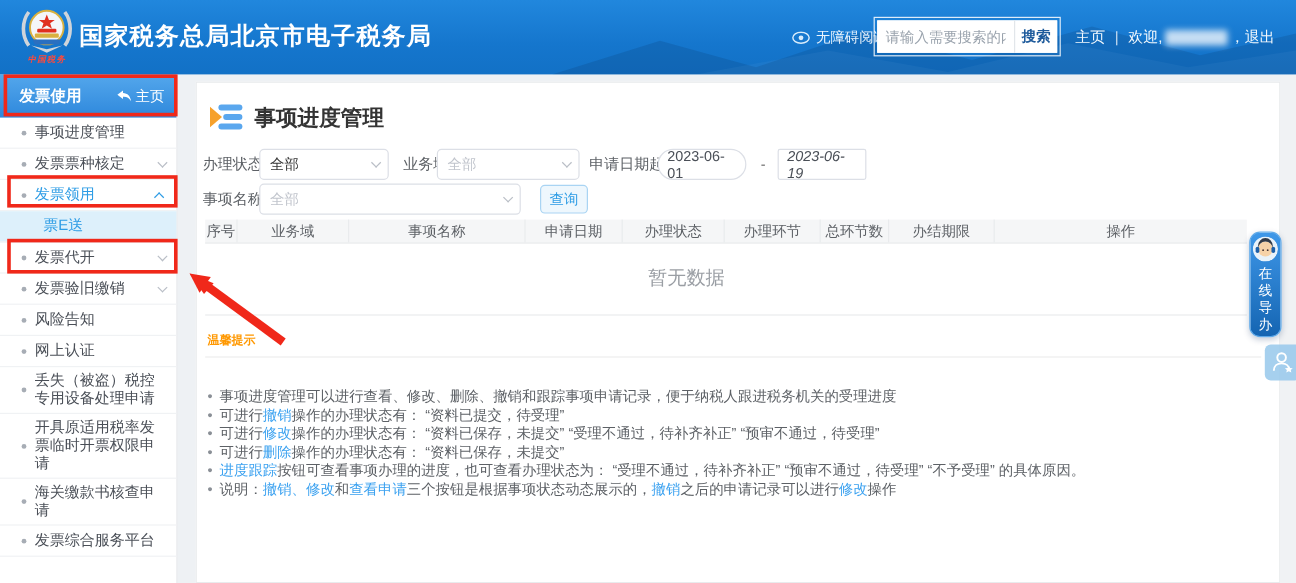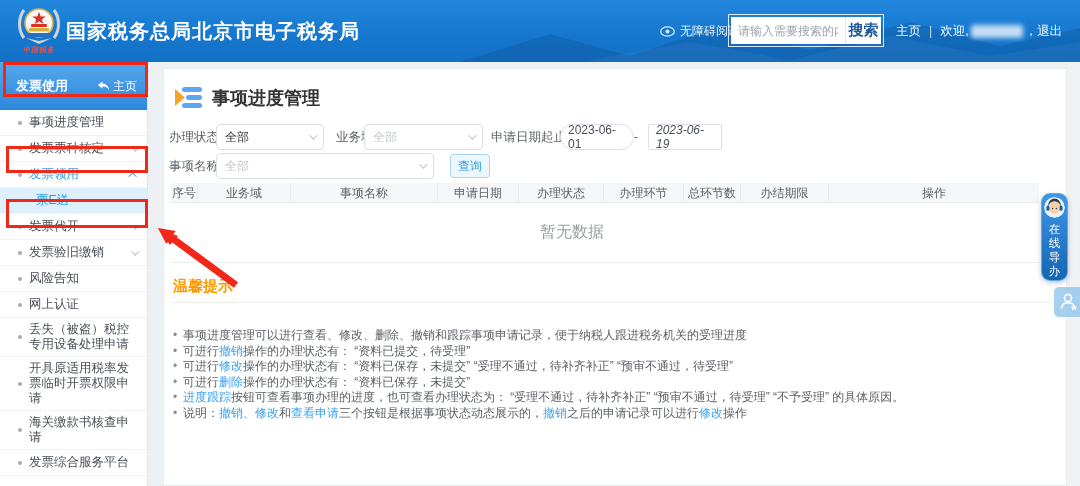--- a/index.html
+++ b/index.html
@@ -17,32 +17,32 @@
   .site-title { position:absolute; left:66px; top:0; height:62px; line-height:62px;
     color:#fff; font-size:20px; font-weight:bold; letter-spacing:1px; }
   .access { position:absolute; left:660px; top:0; height:62px; display:flex; align-items:center; gap:5px;
     color:#eaf4fd; font-size:12px; }
   .searchbox { position:absolute; left:731px; top:17px; width:150px; height:27px; display:flex;
     outline:1px solid rgba(255,255,255,.85); outline-offset:2px; background:#fff; }
   .searchbox input { flex:1; border:0; padding:0 7px; font-size:12px; color:#333; outline:none; min-width:0;
     font-family:"Liberation Sans","DejaVu Sans",sans-serif; }
   .searchbox input::placeholder { color:#9aa3ad; }
   .search-btn { width:36px; background:#fff; border:0; border-left:1px solid #e2e6ea; color:#1d5a9b;
-    font-size:15px; font-weight:bold; cursor:pointer; font-family:inherit; }
+    font-size:12px; font-weight:bold; cursor:pointer; font-family:inherit; }
   .userlinks { position:absolute; left:896px; top:0; height:62px; display:flex; align-items:center;
     color:#f2f8fd; font-size:12.5px; }
   .userlinks .lnk { cursor:pointer; }
   .userlinks .sep { margin:0 8px; opacity:.8; }
   .blurname { width:52px; height:13px; margin:0 2px; background:rgba(255,255,255,.75);
     filter:blur(2.5px); border-radius:2px; }
 
   
   .sidebar { position:absolute; left:0; top:62px; width:148px; height:424px; background:#fff;
     border-right:1px solid #e4e7ea; z-index:3; }
-  .side-head { height:48px; background:linear-gradient(180deg,#54a7ec,#2e88dc); color:#fff;
+  .side-head { height:36px; background:linear-gradient(180deg,#54a7ec,#2e88dc); color:#fff;
     display:flex; align-items:center; padding:0 10px 0 16px; }
   .side-head-title { flex:1; font-size:13px; font-weight:bold; }
   .side-home { display:flex; align-items:center; gap:3px; font-size:12px; cursor:pointer; }
   .side-item { display:flex; align-items:center; min-height:26px; padding:4px 10px 4px 18px;
     border-bottom:1px solid #f0f2f4; font-size:12.5px; color:#4a4f57; cursor:pointer; line-height:15px; }
   .side-item .dot { width:4px; height:4px; border-radius:50%; background:#a7adb5; margin-right:7px; flex:0 0 auto; }
   .side-item .lbl { flex:1; }
   .side-item.sub { padding-left:36px; }
   .side-item.active-parent { color:#2d9ce5; }
   .side-item.selected { background:#ddf0fb; color:#2d9ce5; }
@@ -71,21 +71,21 @@
     background:#eef7fd; color:#2d9ce5; font-size:12px; cursor:pointer; font-family:inherit; }
 
   .table { position:absolute; left:7px; top:114px; width:868px; }
   .thead { display:flex; background:#f5f6f7; border-bottom:1px solid #e9ebed; height:20px; }
   .th { font-size:12px; color:#5d6166; text-align:center; line-height:20px; border-right:1px solid #e9ebed; overflow:hidden; }
   .th:last-child { border-right:0; }
   .tbody-empty { height:60px; border-bottom:1px solid #e9ebed; display:flex; align-items:center;
     justify-content:center; font-size:16px; color:#9a9ea4; padding-right:66px; }
 
   .tips { position:absolute; left:7px; top:206px; width:880px; }
-  .tips-heading { font-size:15px; font-weight:bold; color:#ff9800; padding:2px 0 6px 2px; }
+  .tips-heading { font-size:10px; font-weight:bold; color:#ff9800; padding:2px 0 6px 2px; }
   .tips-divider { border-top:1px solid #ededed; margin-bottom:7px; }
   .tips-list { list-style:none;margin-top:25px; }
   .tips-list li { font-size:12px; color:#5d6166; line-height:15.6px; padding-left:12px; position:relative; }
   .tips-list li::before { content:"•"; position:absolute; left:2px; color:#8a8f96; }
   .tips-list .hl { color:#3aa1f0; }
 
   
   .guide-widget { position:absolute; left:1041px; top:193px; width:27px; height:88px; border-radius:9px;
     background:linear-gradient(180deg,#3e97e8,#1565b2); border:1px solid #5fa9e8;
     box-shadow:0 2px 5px rgba(0,40,90,.25); z-index:6; display:flex; flex-direction:column;
@@ -232,21 +232,21 @@
     <div class="selectbox" style="left:52px; top:55px; width:108px;">
       <span class="val">全部</span>
       <span class="chev down"></span>
     </div>
     <div class="flt-label" style="left:172px; top:55px;">业务域:</div>
     <div class="selectbox ph" style="left:200px; top:55px; width:119px;">
       <span class="val">全部</span>
       <span class="chev down"></span>
     </div>
     <div class="flt-label" style="left:327px; top:55px;">申请日期起止:</div>
-    <div class="dateinput" style="left:396px; top:55px;border-radius:13px;">2023-06-01</div>
+    <div class="dateinput" style="left:384px; top:55px;border-radius:13px;">2023-06-01</div>
     <div class="date-sep" style="left:470px; top:55px;">-</div>
     <div class="dateinput" style="left:484px; top:55px;font-style:italic;">2023-06-19</div>
 
     <div class="flt-label" style="left:5px; top:84px;">事项名称:</div>
     <div class="selectbox ph" style="left:52px; top:84px; width:218px;">
       <span class="val">全部</span>
       <span class="chev down"></span>
     </div>
     <button class="query-btn" style="left:286px; top:85px;">查询</button>
 

